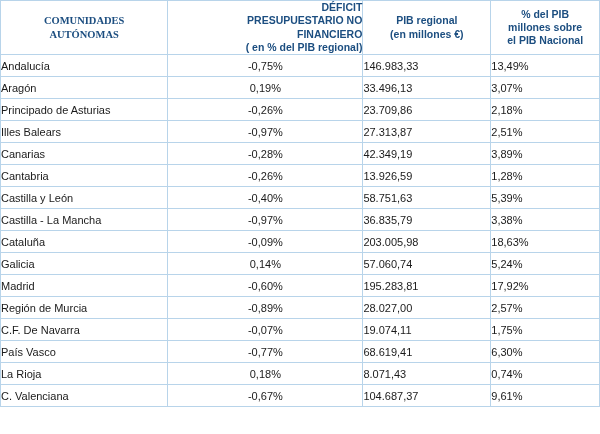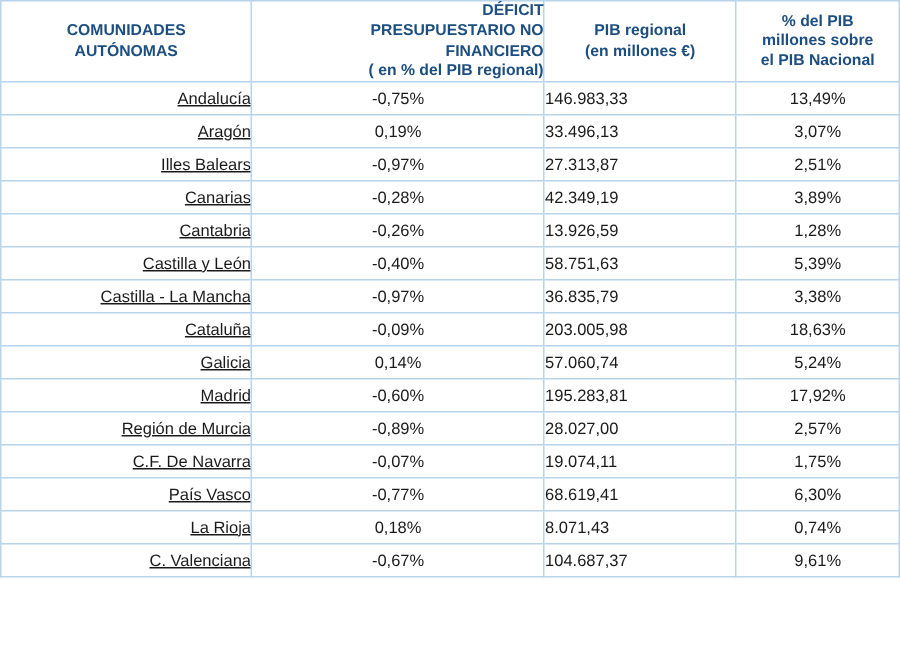--- a/index.html
+++ b/index.html
@@ -34,48 +34,47 @@
     color: #1c4e80;
     font-size: 10.5px;
     font-weight: bold;
     line-height: 1.25;
     text-align: center;
     vertical-align: middle;
     padding: 7px 4px;
     height: 54px;
     box-sizing: border-box;
   }
-  th.col-ccaa { width: 157px; }
+  th.col-ccaa { width: 157px; font-family: Liberation Serif, serif; }
   th.col-deficit { width: 183px; text-align: right; }
   th.col-pib { width: 120px; margin-top: 40px; }
   th.col-pct { width: 102px; }
 
   tbody td {
     font-size: 11px;
     color: #1a1a1a;
     height: 22px;
     box-sizing: border-box;
     vertical-align: middle;
     white-space: nowrap;
     overflow: hidden;
   }
   td.name {
-    text-align: right;
+    text-align: left;
     padding-left: 8px;
-    text-decoration: underline;
   }
   td.num-center {
     text-align: center;
     padding-right: 0;
   }
   td.num-right {
     padding-right: 18px;
   }
   td.num-pct {
-    text-align: center;
+    text-align: left;
     padding-right: 16px;
   }
   .hdr-line { display: block; }
 </style>
 </head>
 <body>
 
 <div class="table-wrap">
   <table class="data-table">
     <thead>
@@ -108,20 +107,26 @@
           <td class="num-right">146.983,33</td>
           <td class="num-pct">13,49%</td>
         </tr>
         <tr>
           <td class="name">Aragón</td>
           <td class="num-center">0,19%</td>
           <td class="num-right">33.496,13</td>
           <td class="num-pct">3,07%</td>
         </tr>
         <tr>
+          <td class="name">Principado de Asturias</td>
+          <td class="num-center">-0,26%</td>
+          <td class="num-right">23.709,86</td>
+          <td class="num-pct">2,18%</td>
+        </tr>
+        <tr>
           <td class="name">Illes Balears</td>
           <td class="num-center">-0,97%</td>
           <td class="num-right">27.313,87</td>
           <td class="num-pct">2,51%</td>
         </tr>
         <tr>
           <td class="name">Canarias</td>
           <td class="num-center">-0,28%</td>
           <td class="num-right">42.349,19</td>
           <td class="num-pct">3,89%</td>

